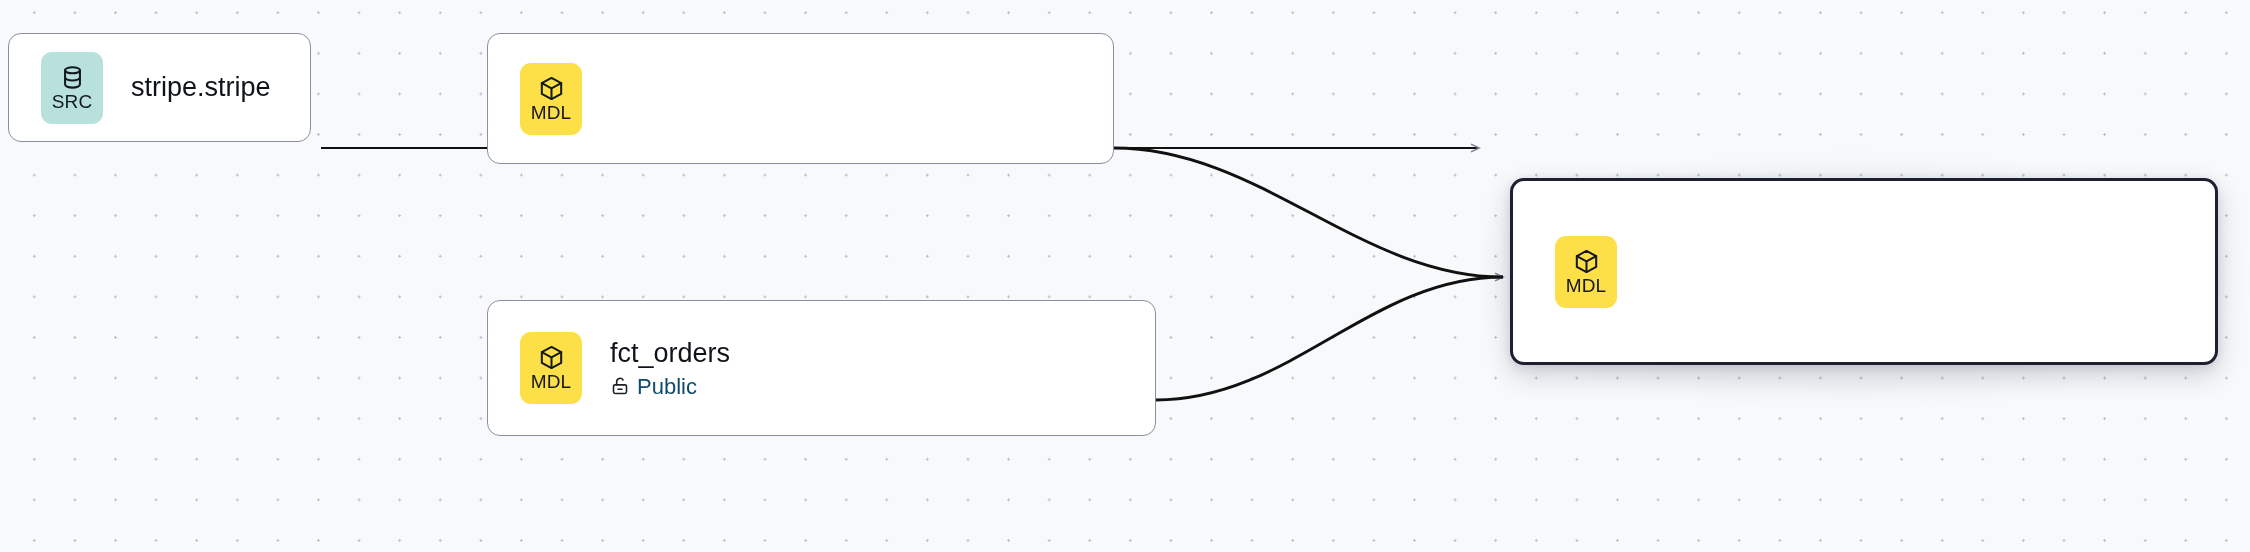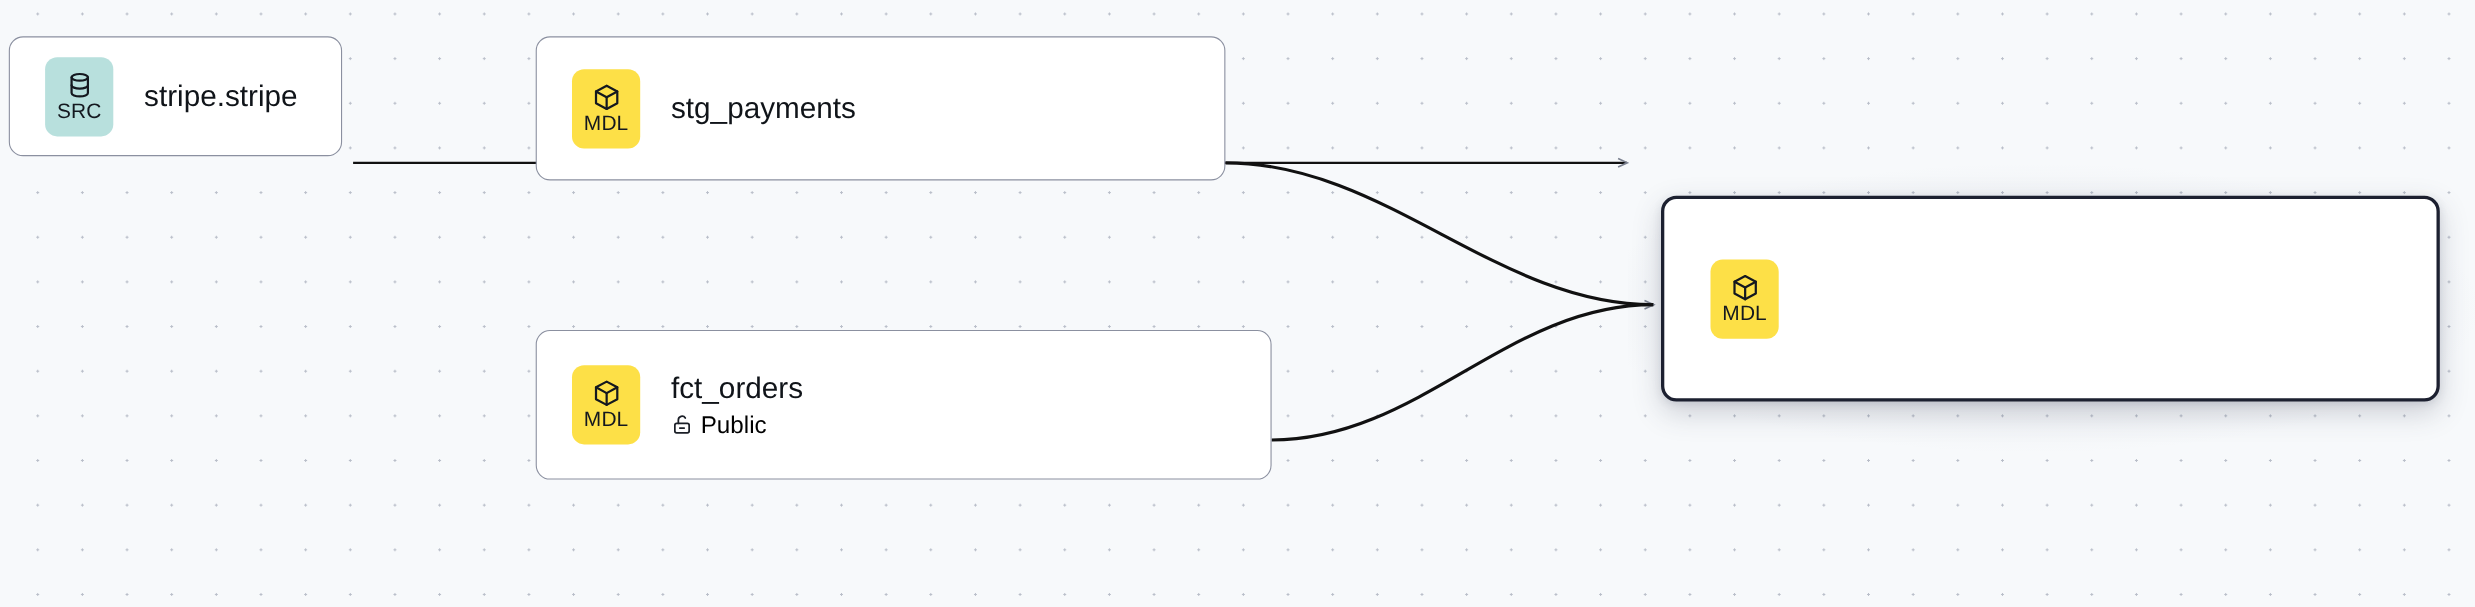--- a/index.html
+++ b/index.html
@@ -73,21 +73,21 @@
     line-height: 31px;
     color: #101419;
     white-space: nowrap;
   }
   .node-sub {
     display: flex;
     align-items: center;
     gap: 7px;
     font-size: 22px;
     line-height: 25px;
-    color: #000000;
+    color: #0c4a6e;
     white-space: nowrap;
   }
   .node-sub svg { display: block; flex: 0 0 auto; }
   .glow {
     position: absolute;
     left: 1480px;
     top: 150px;
     width: 770px;
     height: 260px;
     pointer-events: none;
@@ -135,23 +135,20 @@
     <div class="badge mdl">
       <span>
         <svg width="27" height="27" viewBox="0 0 24 24" fill="none" stroke="#14181f" stroke-width="1.8" stroke-linecap="round" stroke-linejoin="round">
           <path d="M12,2.6 L20.6,7.2 L20.6,16.8 L12,21.4 L3.4,16.8 L3.4,7.2 Z"></path>
           <path d="M3.4,7.2 L12,11.9 L20.6,7.2"></path>
           <path d="M12,11.9 L12,21.4"></path>
         </svg>
       </span>
       <span class="badge-text">MDL</span>
     </div>
-    <div class="node-body">
-      <div class="node-title">stg_payments</div>
-    </div>
   </div>
 
   <div class="node" id="node-2" style="left:487px; top:300px; width:669px; height:136px;">
     <div class="badge mdl">
       <span>
         <svg width="27" height="27" viewBox="0 0 24 24" fill="none" stroke="#14181f" stroke-width="1.8" stroke-linecap="round" stroke-linejoin="round">
           <path d="M12,2.6 L20.6,7.2 L20.6,16.8 L12,21.4 L3.4,16.8 L3.4,7.2 Z"></path>
           <path d="M3.4,7.2 L12,11.9 L20.6,7.2"></path>
           <path d="M12,11.9 L12,21.4"></path>
         </svg>

